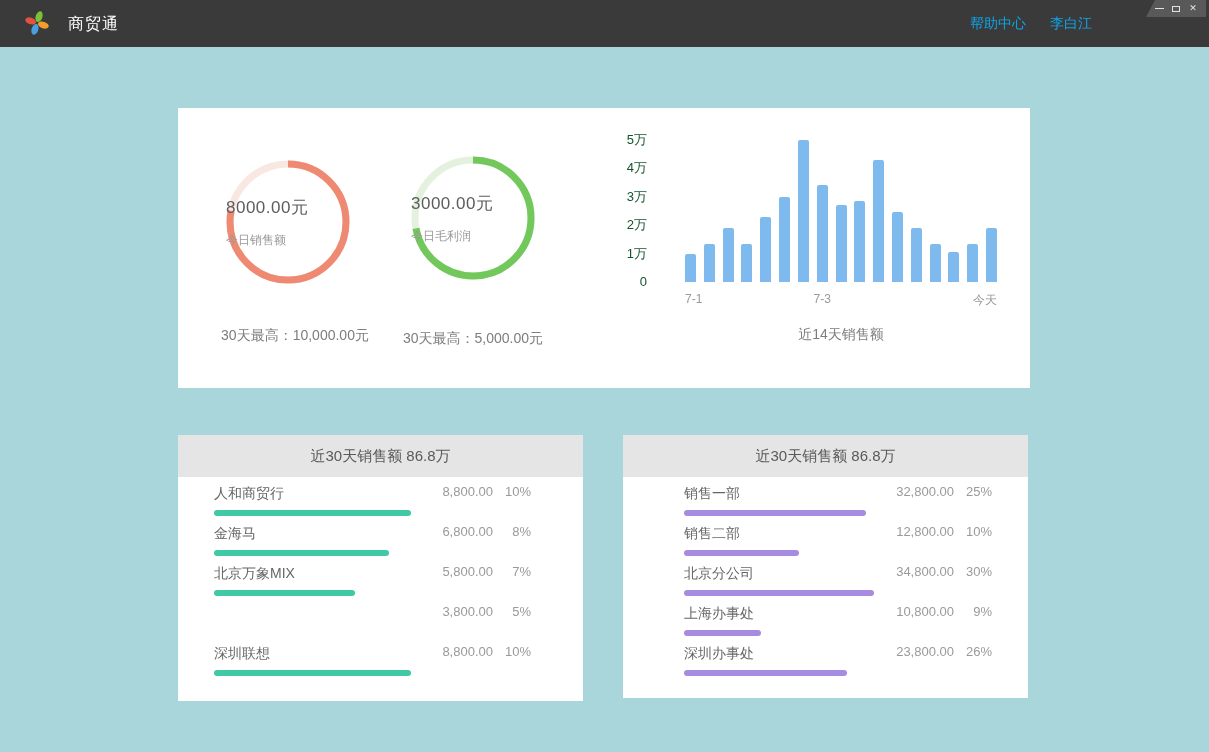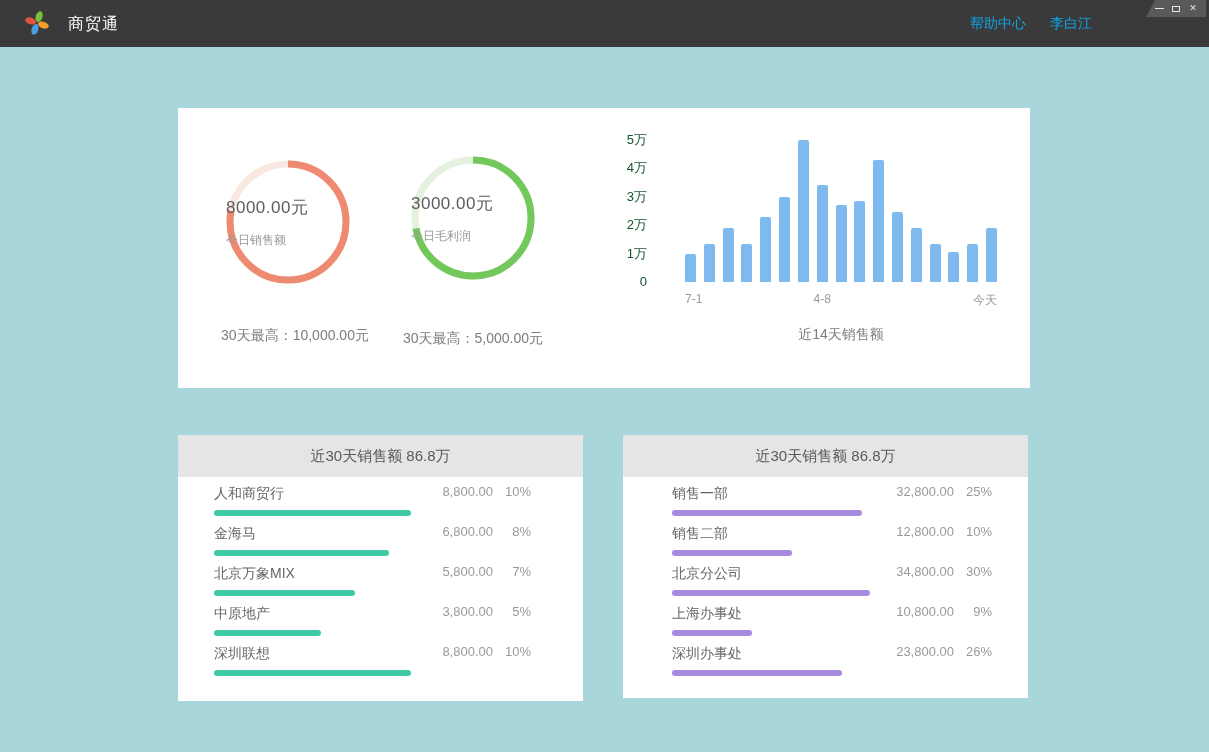--- a/index.html
+++ b/index.html
@@ -54,21 +54,21 @@
   .x-axis { position:absolute; left:507px; top:184px; width:312px; height:16px; }
   .x-axis span { position:absolute; font-size:12px; color:#999; white-space:nowrap; }
   .chart-caption { position:absolute; left:507px; top:218px; width:312px; text-align:center; font-size:14px; color:#7d7d7d; }
   
   .rank-list { padding-top:7px; }
   .rank-card.left  .rank-list { padding-left:36px; padding-right:52px; }
   .rank-card.right .rank-list { padding-left:49px; padding-right:36px; }
   .rank-row { display:flex; margin-bottom:8px; height:32px; }
   .rank-left { position:relative; }
   .rank-card.left  .rank-left { width:202px; }
-  .rank-card.right .rank-left { width:200px; }
+  .rank-card.right .rank-left { width:200px;margin-left:12px; }
   .rank-name { font-size:14px; color:#666; line-height:18px; white-space:nowrap; }
   .rank-bar  { height:6px; border-radius:3px; margin-top:8px; }
   .rank-value { margin-left:auto; display:flex; align-items:flex-start; padding-bottom:0; }
   .rank-value .amt { min-width:78px; text-align:right; font-size:13px; color:#9a9a9a; }
   .rank-value .pct { min-width:38px; text-align:right; font-size:13px; color:#9a9a9a; }
 </style>
 </head>
 <body>
 
 <div class="titlebar">
@@ -146,21 +146,21 @@
       <div class="bar" style="height: 122.12px; background: rgb(127, 186, 238);"></div>
       <div class="bar" style="height: 69.58px; background: rgb(127, 186, 238);"></div>
       <div class="bar" style="height: 53.96px; background: rgb(127, 186, 238);"></div>
       <div class="bar" style="height: 38.34px; background: rgb(127, 186, 238);"></div>
       <div class="bar" style="height: 29.82px; background: rgb(127, 186, 238);"></div>
       <div class="bar" style="height: 38.34px; background: rgb(127, 186, 238);"></div>
       <div class="bar" style="height: 53.96px; background: rgb(127, 186, 238);"></div>
     </div>
   <div class="x-axis">
       <span style="left: 0px;">7-1</span>
-      <span style="left: 137.188px; transform: translateX(-50%);">4-8</span>
+      <span style="left: 137.188px; transform: translateX(-50%);">7-3</span>
       <span style="right: 0px;">今天</span>
     </div>
   <div class="chart-caption">近14天销售额</div>
 </section>
 
 <section class="card rank-card left">
   <header class="card-header">近30天销售额 86.8万</header>
   <div class="rank-list">
       <div class="rank-row">
         <div class="rank-left">
@@ -186,24 +186,20 @@
         <div class="rank-left">
           <div class="rank-name">北京万象MIX</div>
           <div class="rank-bar" style="width: 70%; background: rgb(63, 201, 164);"></div>
         </div>
         <div class="rank-value">
           <span class="amt">5,800.00</span>
           <span class="pct">7%</span>
         </div>
       </div>
       <div class="rank-row">
-        <div class="rank-left">
-          <div class="rank-name">中原地产</div>
-          <div class="rank-bar" style="width: 53%; background: rgb(63, 201, 164);"></div>
-        </div>
         <div class="rank-value">
           <span class="amt">3,800.00</span>
           <span class="pct">5%</span>
         </div>
       </div>
       <div class="rank-row">
         <div class="rank-left">
           <div class="rank-name">深圳联想</div>
           <div class="rank-bar" style="width: 98%; background: rgb(63, 201, 164);"></div>
         </div>

